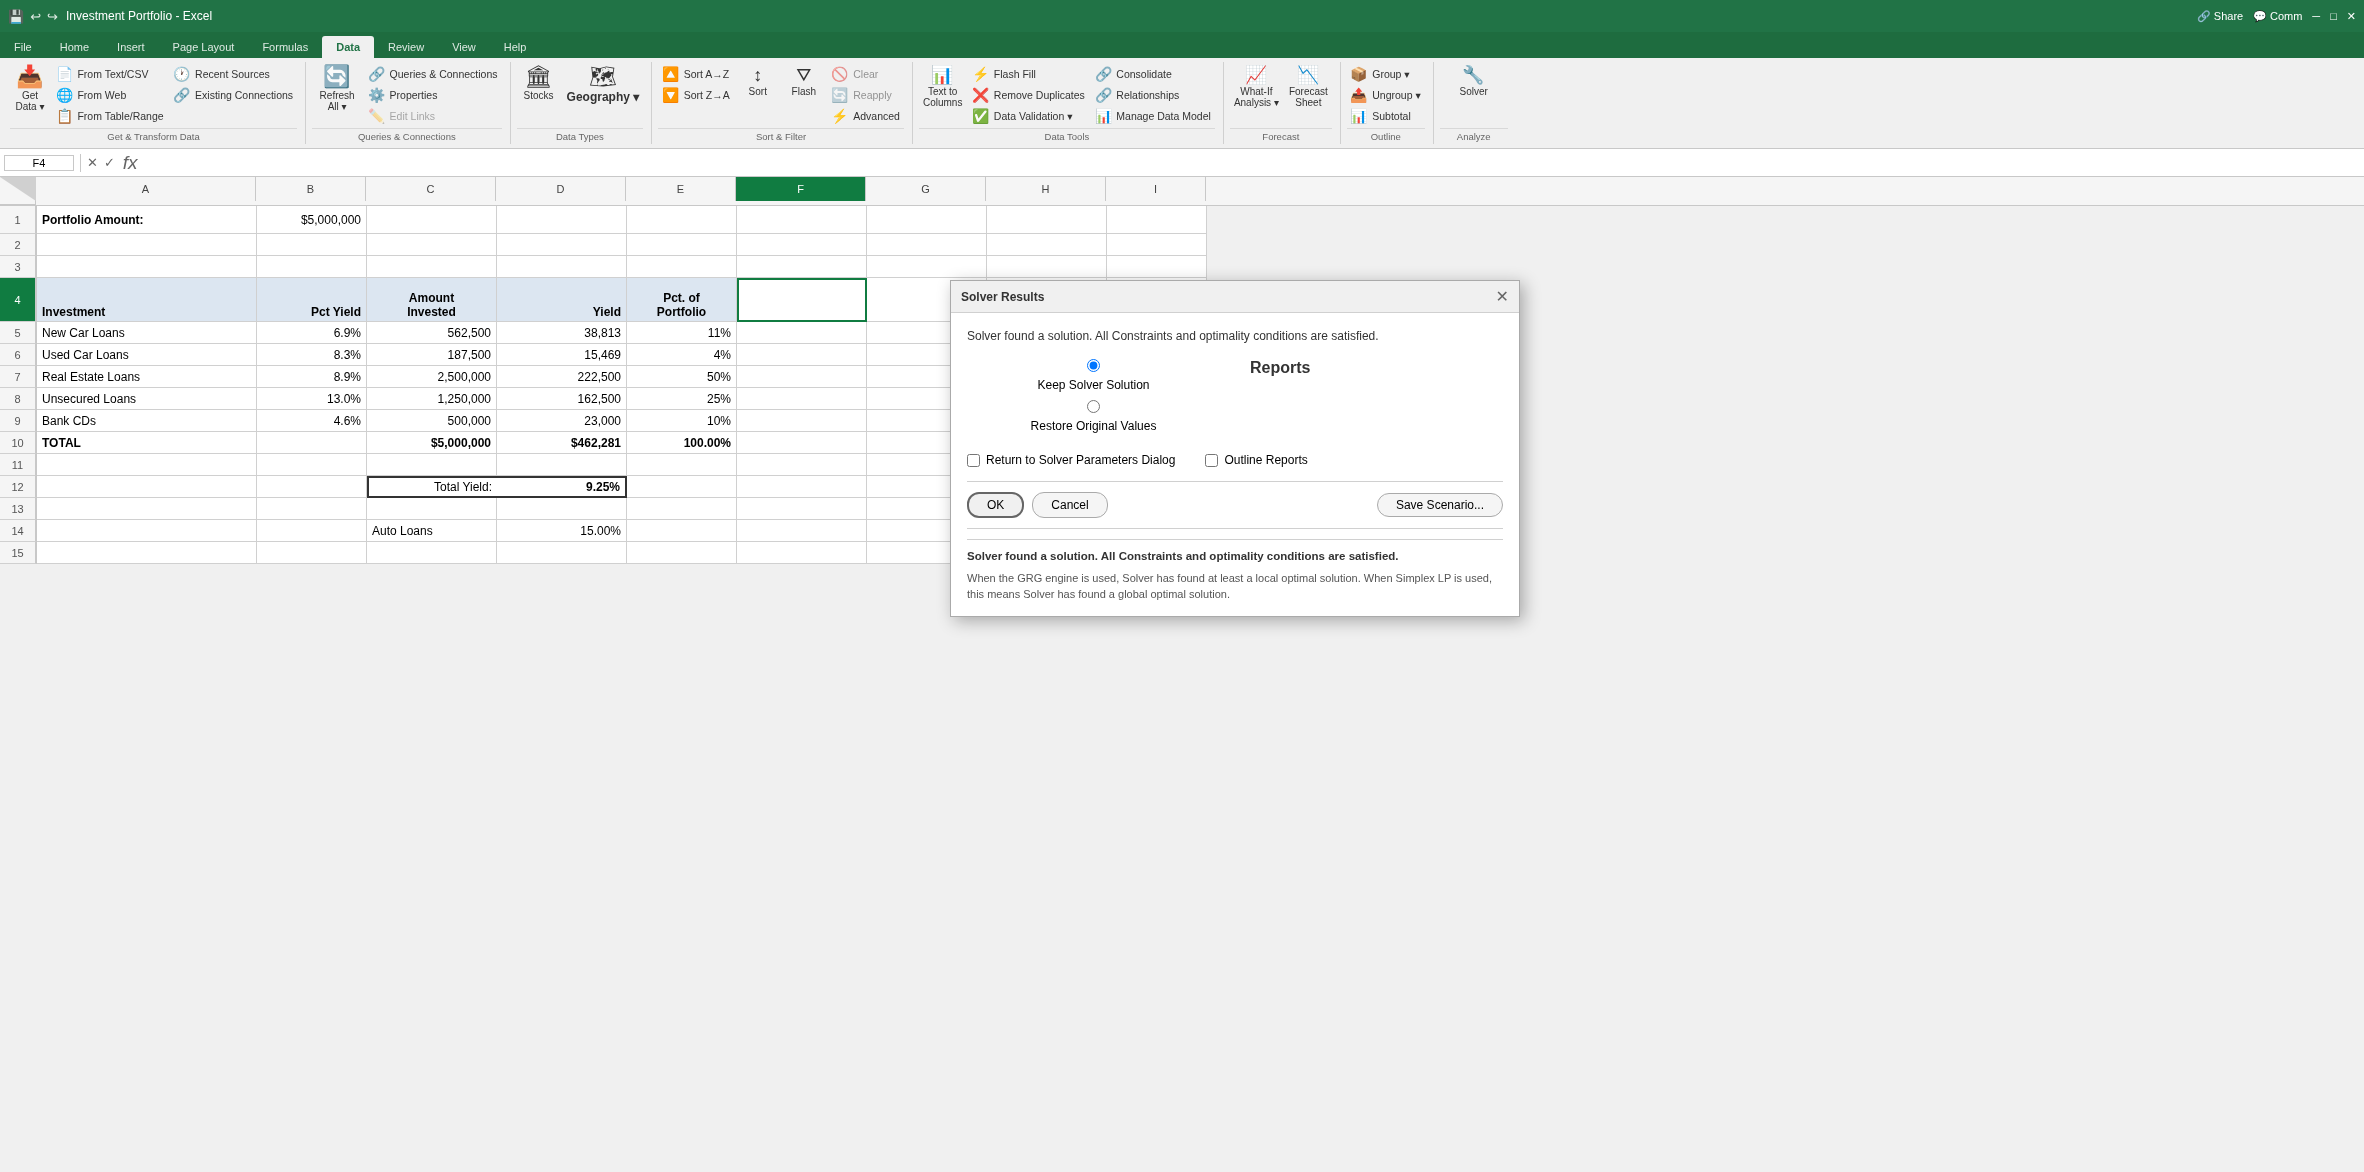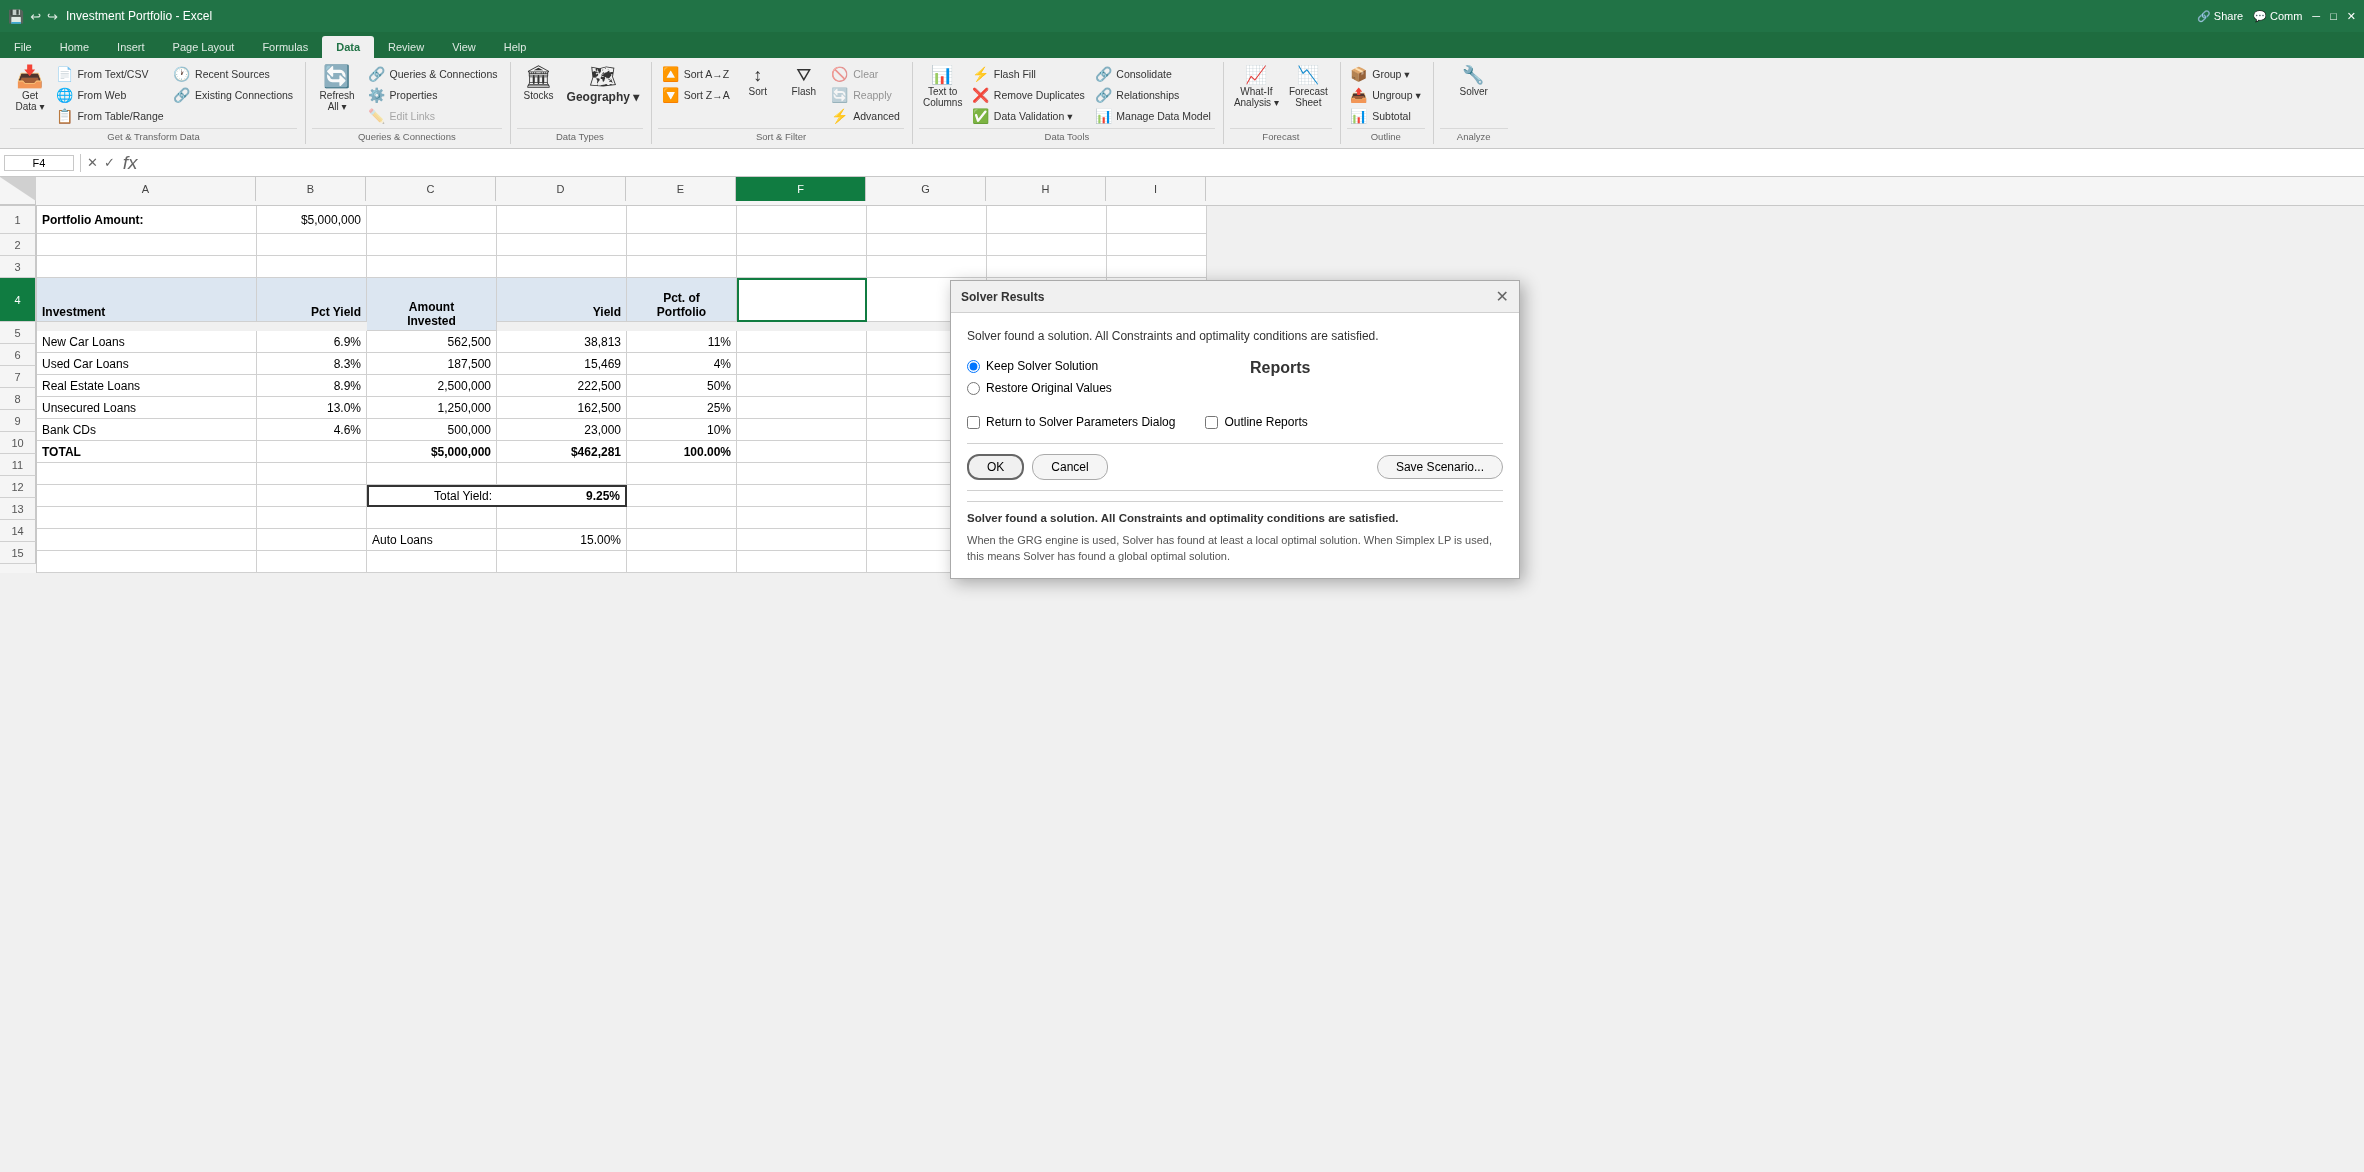--- a/index.html
+++ b/index.html
@@ -39,21 +39,21 @@
     .dialog-overlay { position: fixed; top: 0; left: 0; right: 0; bottom: 0; z-index: 100; pointer-events: none; }
     .dialog { position: absolute; top: 280px; left: 950px; width: 570px; background: white; border: 1px solid #aaa; box-shadow: 4px 4px 16px rgba(0,0,0,0.3); pointer-events: all; }
     .dialog-title-bar { display: flex; justify-content: space-between; align-items: center; background: #f0f0f0; border-bottom: 1px solid #d0d0d0; padding: 6px 10px; }
     .dialog-title { font-size: 12px; font-weight: 600; color: #333; }
     .dialog-close { cursor: pointer; font-size: 16px; color: #666; background: none; border: none; }
     .dialog-body { padding: 14px 16px; }
     .dialog-message { font-size: 12px; color: #333; margin-bottom: 14px; line-height: 1.5; }
     .dialog-row { display: flex; gap: 30px; margin-bottom: 12px; }
     .dialog-left { flex: 1; }
     .dialog-right { flex: 1; }
-    .radio-option { display: flex; align-items: center; gap: 6px; font-size: 12px; margin-bottom: 8px; cursor: pointer; }
+    .radio-option { display: flex; align-items: center; gap: 6px; font-size: 12px; margin-bottom: 8px; cursor: pointer; flex-direction: column; }
     .radio-option input[type="radio"] { margin: 0; }
     .reports-label { font-size: 16px; font-weight: 600; color: #333; margin-bottom: 6px; }
     .reports-list { border: 1px solid #aaa; padding: 6px 8px; min-height: 80px; font-size: 12px; color: #333; background: white; }
     .reports-list-item { padding: 1px 0; cursor: pointer; }
     .checkbox-option { display: flex; align-items: center; gap: 6px; font-size: 12px; cursor: pointer; }
     .checkbox-option input[type="checkbox"] { margin: 0; }
     .dialog-checkboxes { display: flex; gap: 30px; margin-bottom: 14px; }
     .dialog-separator { border: none; border-top: 1px solid #d0d0d0; margin: 10px 0; }
     .dialog-buttons { display: flex; gap: 8px; justify-content: flex-start; margin-bottom: 12px; }
     .dialog-btn { padding: 4px 18px; font-size: 12px; cursor: pointer; border: 1px solid #aaa; background: #f5f5f5; border-radius: 12px; }
@@ -361,21 +361,21 @@
         <div class="cell col-e"></div>
         <div class="cell col-f"></div>
         <div class="cell col-g"></div>
         <div class="cell col-h"></div>
         <div class="cell col-i"></div>
       </div>
 
       <div class="grid-row">
         <div class="cell col-a bold header-bg" style="height:44px;align-items:flex-end;padding-bottom:2px;">Investment</div>
         <div class="cell col-b bold header-bg right" style="height:44px;align-items:flex-end;padding-bottom:2px;">Pct Yield</div>
-        <div class="cell col-c bold header-bg right" style="height:53px;flex-direction:column;justify-content:flex-end;padding-bottom:2px;text-align:right;">
+        <div class="cell col-c bold header-bg right" style="height:44px;flex-direction:column;justify-content:flex-end;padding-bottom:2px;text-align:right;">
             <span>Amount</span>
             <span>Invested</span>
           </div>
         <div class="cell col-d bold header-bg right" style="height:44px;align-items:flex-end;padding-bottom:2px;">Yield</div>
         <div class="cell col-e bold header-bg right" style="height:44px;flex-direction:column;justify-content:flex-end;padding-bottom:2px;text-align:right;">
             <span>Pct. of</span>
             <span>Portfolio</span>
           </div>
         <div class="cell col-f active" style="height:44px;"></div>
         <div class="cell col-g" style="height:44px;"></div>

